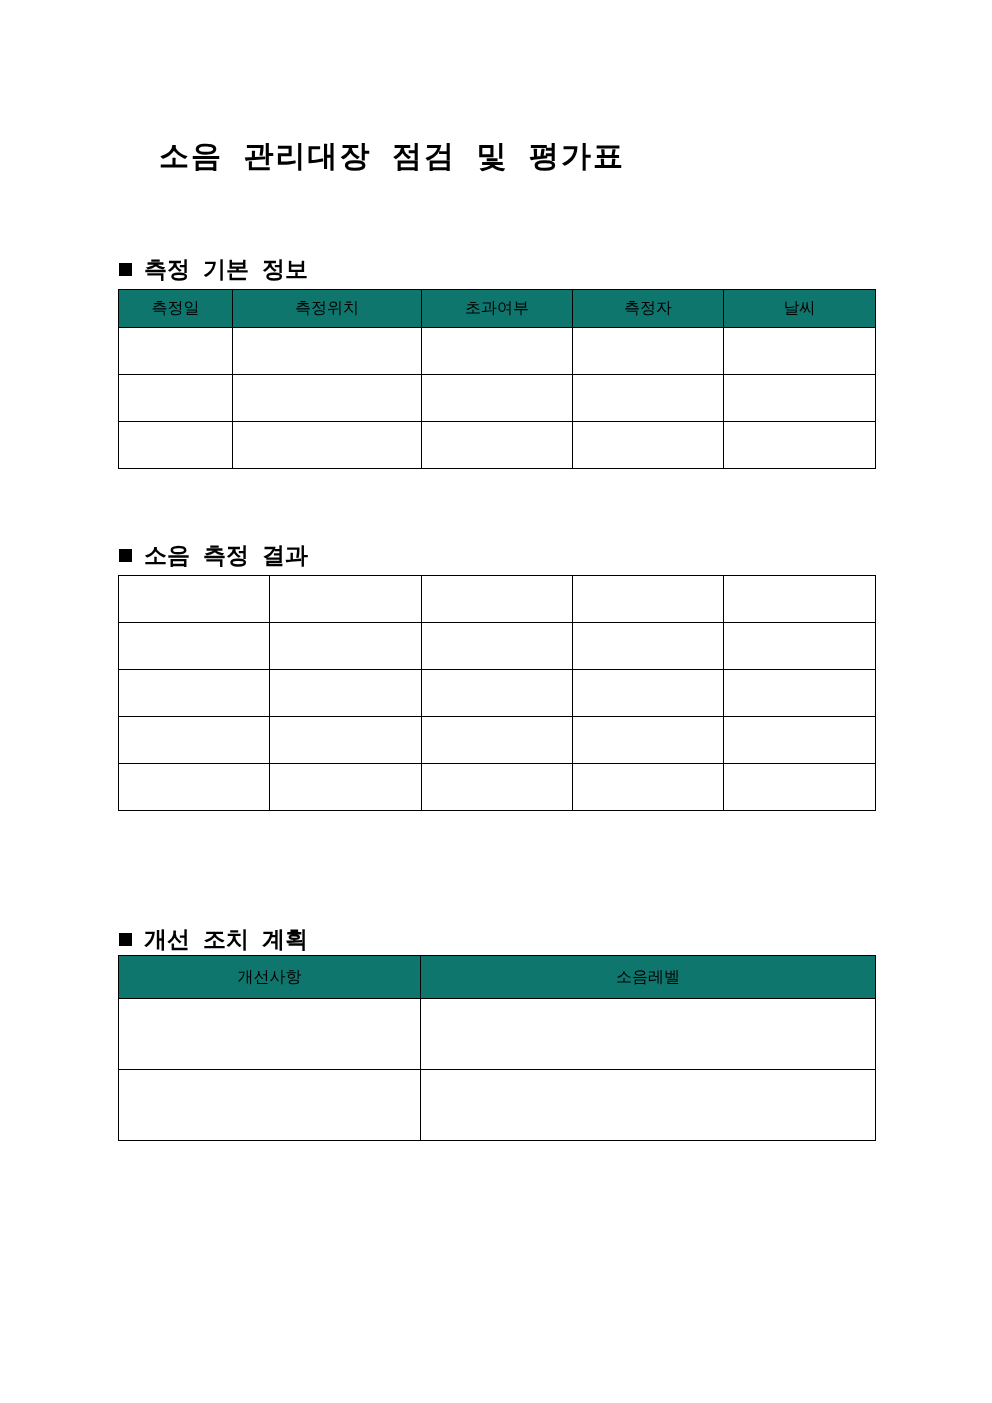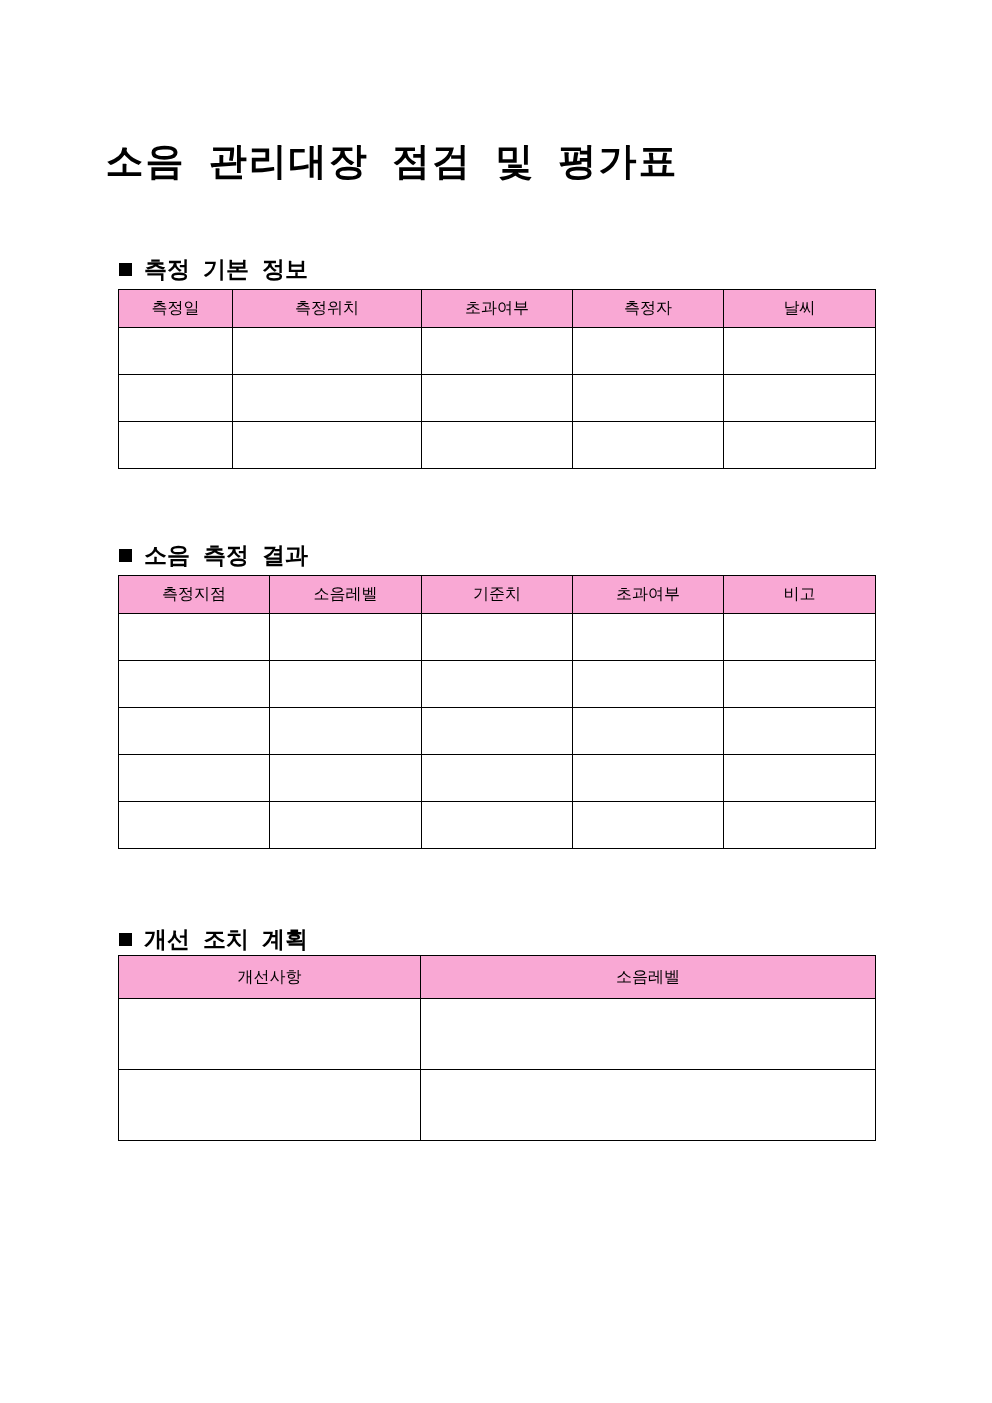--- a/index.html
+++ b/index.html
@@ -3,40 +3,40 @@
 <meta charset="utf-8">
 <style>
   html, body { margin: 0; padding: 0; background: #ffffff; }
   body {
     width: 992px; height: 1403px; position: relative; overflow: hidden;
     font-family: "DejaVu Sans", "Liberation Sans", sans-serif;
     color: #000;
   }
   .title {
     position: absolute; left: 0; top: 136px; width: 784px;
-    text-align: center; font-size: 38px; font-weight: bold; letter-spacing: 2px;
+    text-align: center; font-size: 30px; font-weight: bold; letter-spacing: 2px;
     word-spacing: 8px;
   }
   .section-heading {
     position: absolute; left: 119px; font-size: 23px; font-weight: bold;
     display: flex; align-items: center; word-spacing: 5px;
   }
   .section-heading .bullet {
     display: inline-block; width: 13px; height: 13px; background: #000;
     margin-right: 12px;
   }
   table {
     position: absolute; left: 118px; width: 757px;
     border-collapse: collapse; table-layout: fixed;
   }
   td, th {
     border: 1px solid #000; padding: 0; font-weight: normal;
     font-size: 16px; text-align: center; vertical-align: middle;
   }
-  th { background: #f9a8d4; }
+  th { background: #0f766e; }
   #t1 { top: 289px; }
   #t1 th { height: 37px; }
   #t1 td { height: 46px; }
   #t2 { top: 575px; }
   #t2 th { height: 37px; }
   #t2 td { height: 46px; }
   #t3 { top: 955px; }
   #t3 th { height: 42px; font-family: Liberation Serif, serif; }
   #t3 td { height: 70px; }
 </style>
@@ -95,27 +95,20 @@
 </div>
 <table id="t2">
   <colgroup>
     <col style="width:151px">
       <col style="width:152px">
       <col style="width:151px">
       <col style="width:151px">
       <col style="width:152px">
   </colgroup>
   <tbody>
-      <tr>
-    <th>측정지점</th>
-    <th>소음레벨</th>
-    <th>기준치</th>
-    <th>초과여부</th>
-    <th>비고</th>
-  </tr>
   <tr>
     <td></td>
     <td></td>
     <td></td>
     <td></td>
     <td></td>
   </tr>
   <tr>
     <td></td>
     <td></td>

